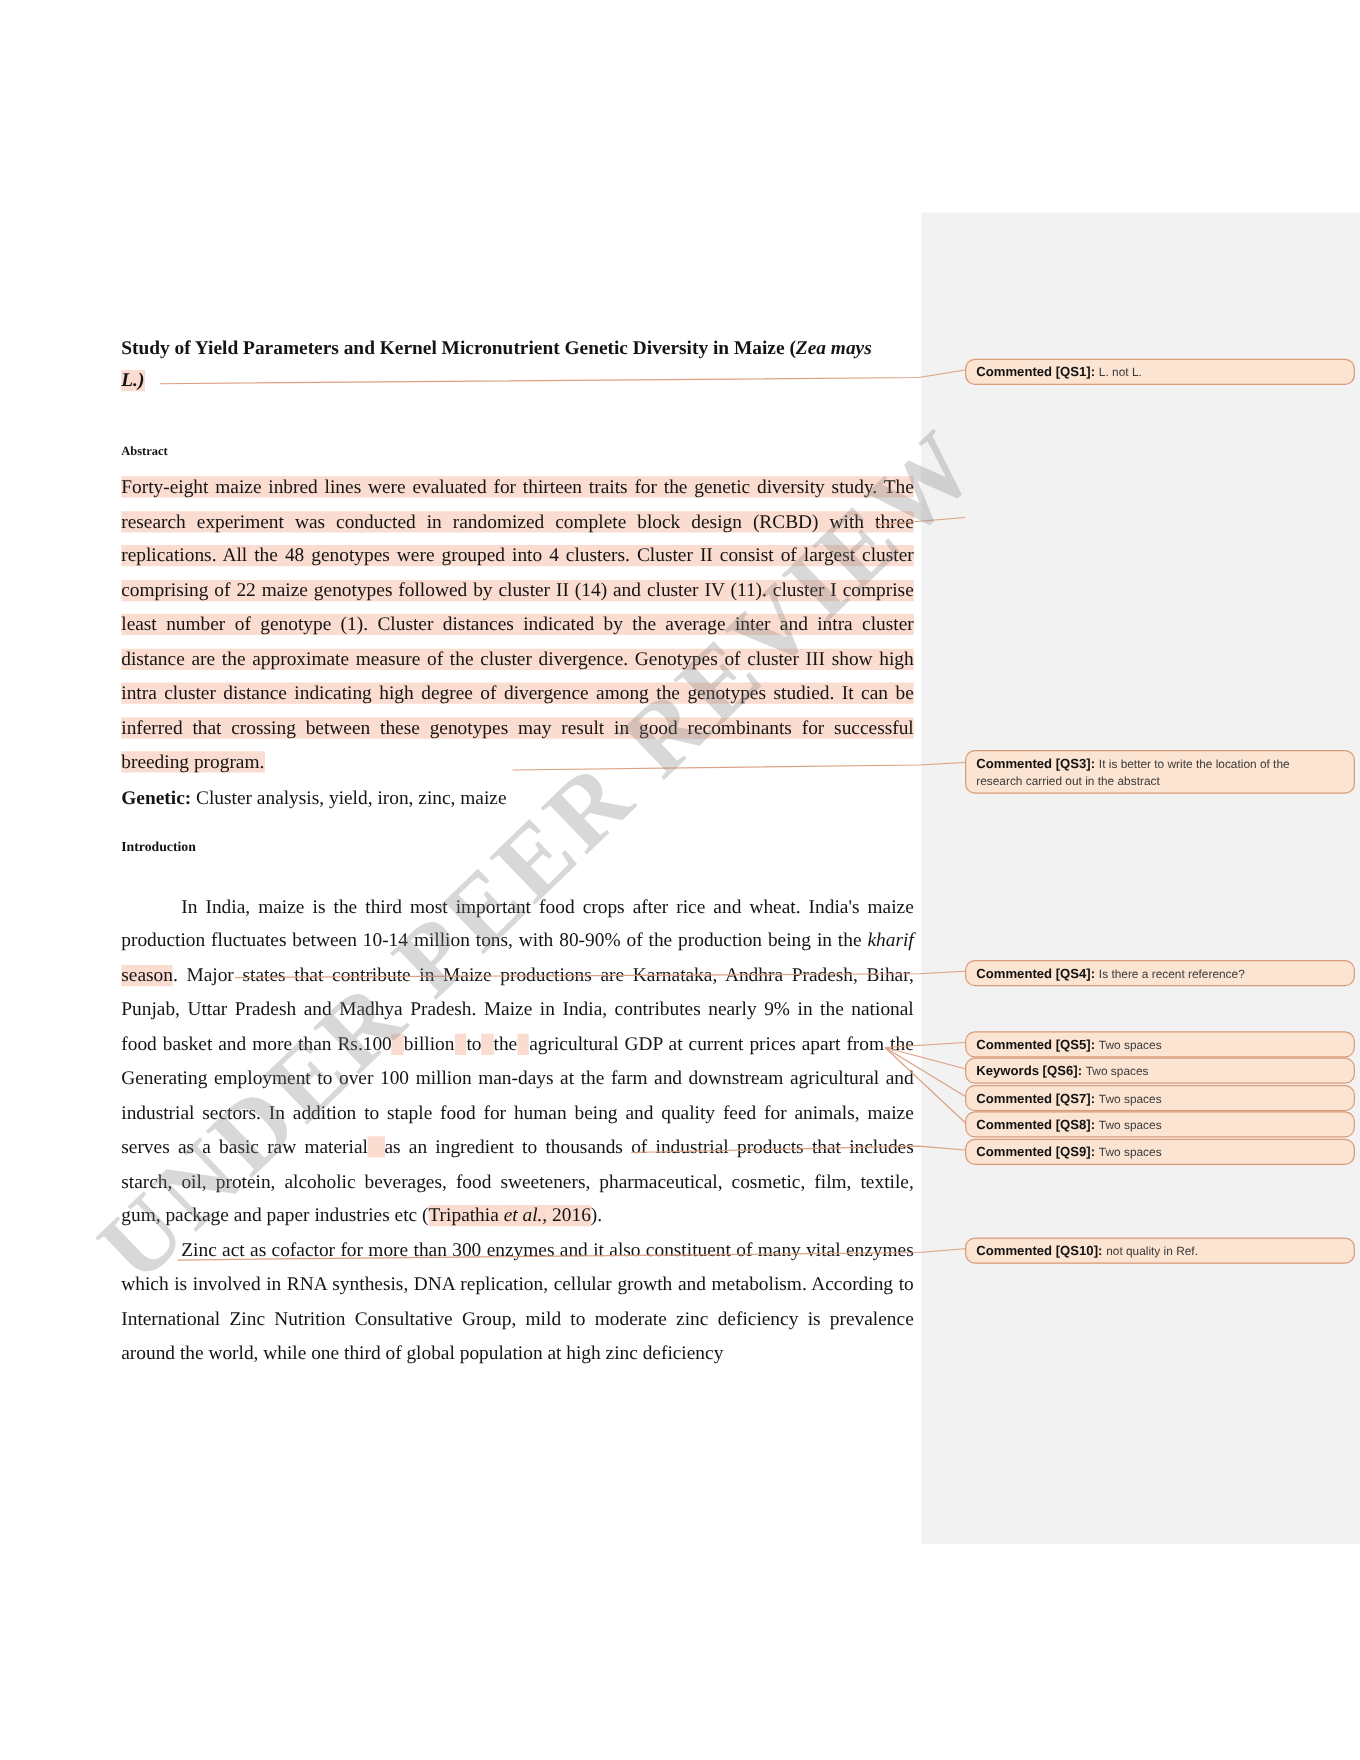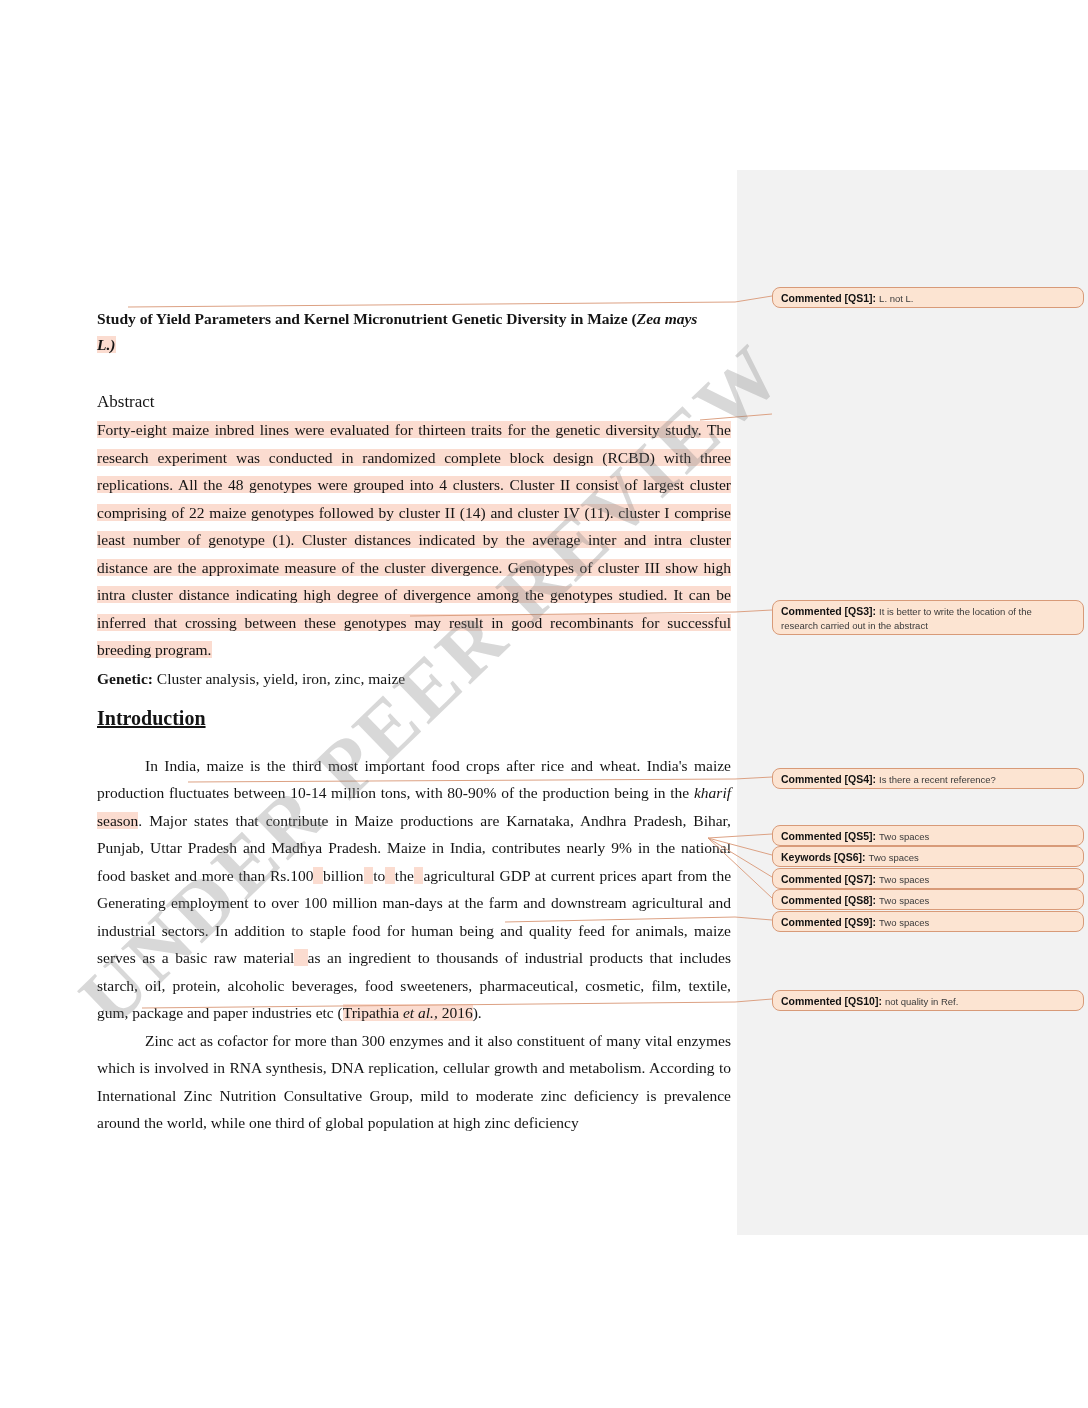--- a/index.html
+++ b/index.html
@@ -10,26 +10,26 @@
     color:#141414;
   }
   
   .sidebar {
     position:absolute; left:737px; top:170px; width:351px; height:1065px;
     background:#f2f2f2;
   }
   
   .doc {
     position:absolute; left:97px; top:266px; width:634px;
-    font-size:15.5px; line-height:27.5px;margin-top:40px;
+    font-size:15.5px; line-height:27.5px;
   }
   .title { font-weight:bold; font-size:15.5px; line-height:26px; }
   .title .it { font-style:italic; }
-  .h-bold { font-weight:normal; font-size:17px; line-height:20px; margin-top:34px; }
-  .h-intro { font-weight:bold; font-size:20px; line-height:20px; margin-top:18px;text-decoration:underline; }
+  .h-bold { font-weight:bold; font-size:10px; line-height:20px; margin-top:34px; }
+  .h-intro { font-weight:bold; font-size:11px; line-height:20px; margin-top:18px; }
   .para { text-align:justify; }
   .abstract-p { margin-top:4px; }
   .keywords { margin-top:4px; line-height:22px; }
   .keywords .kw-label { font-weight:bold; }
   .p-indent { text-indent:48px; margin-top:24px; }
   .p-indent2 { text-indent:48px; margin-top:0; }
   .hl { background:#fbdcd0; }
   .sp-hl { background:#fbdcd0; white-space:pre; }
   .it { font-style:italic; }
   

